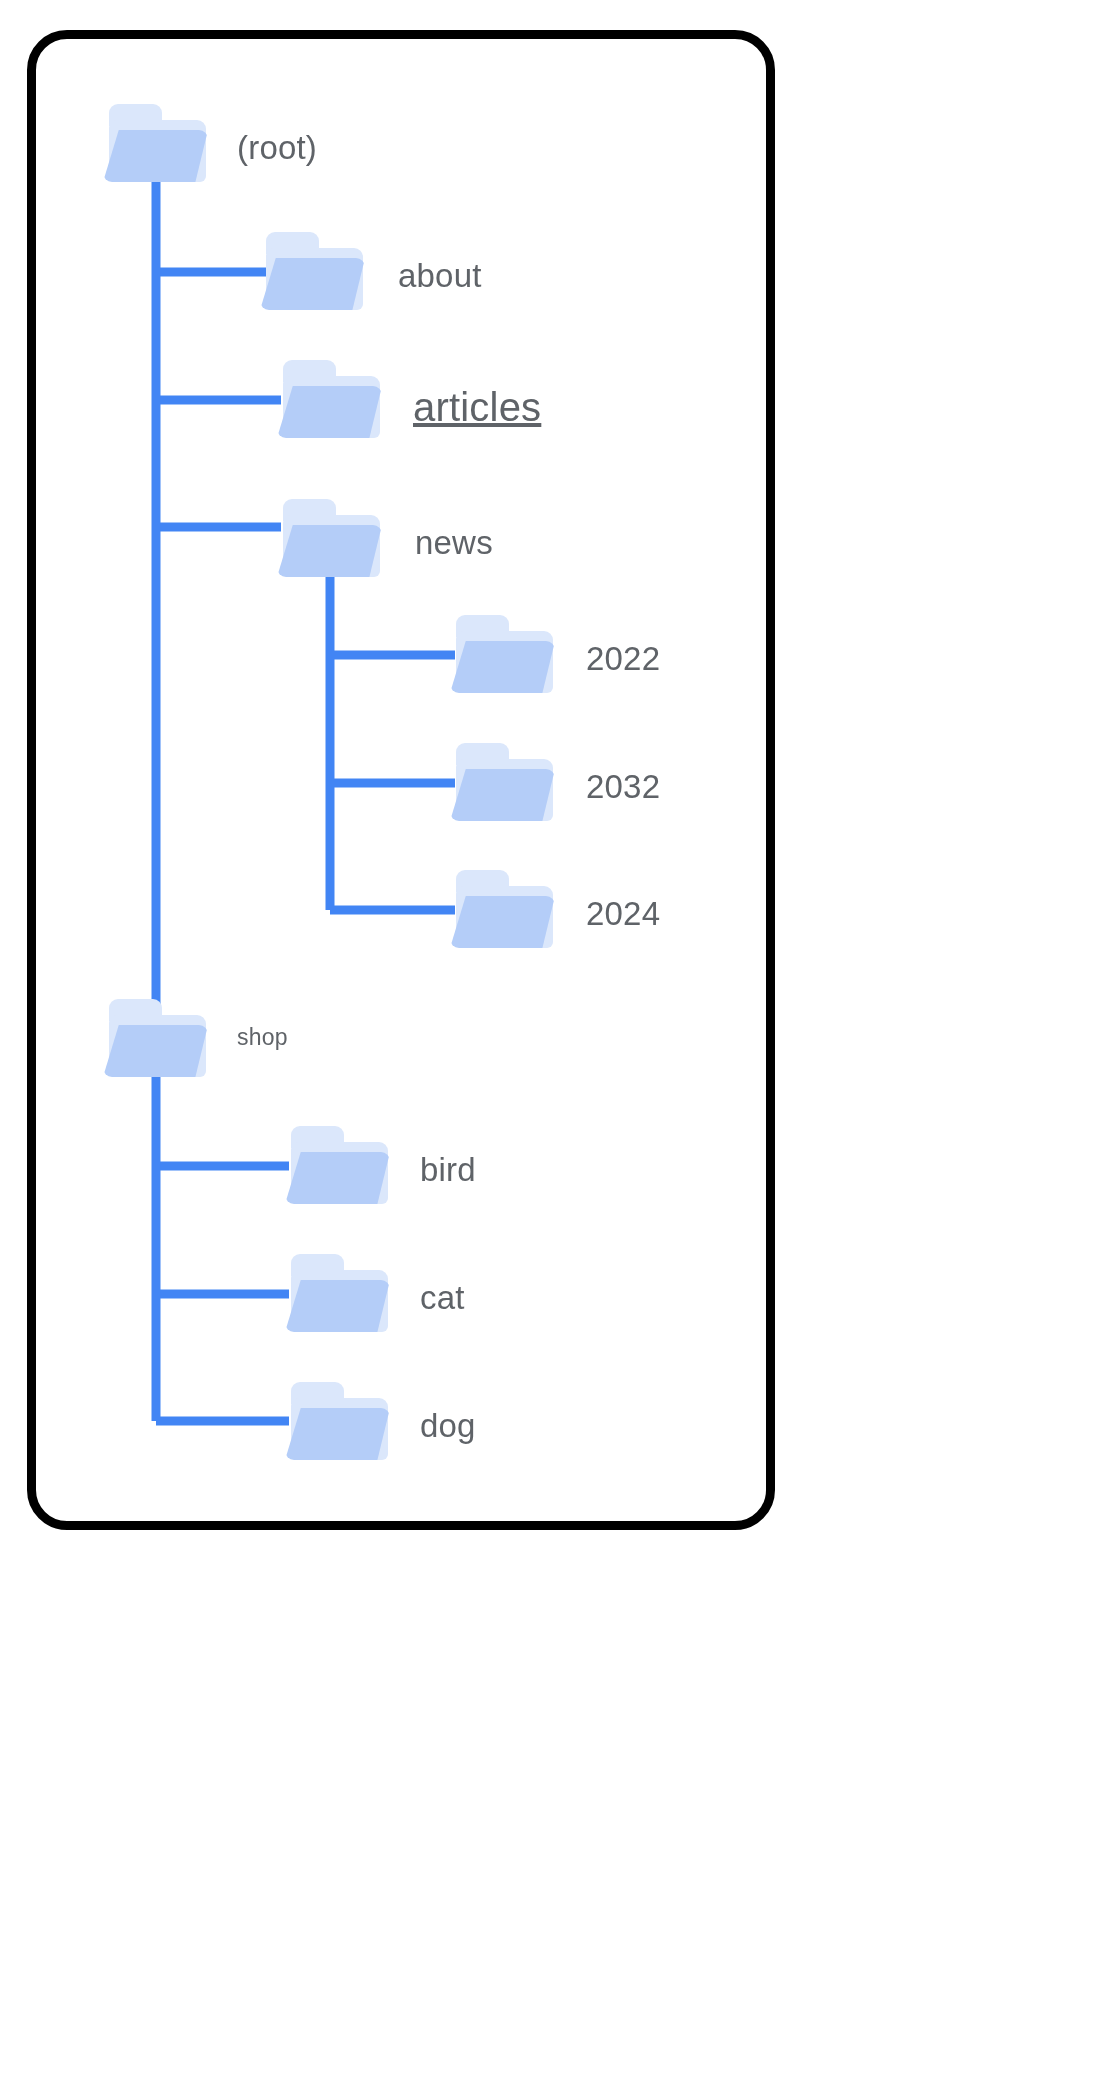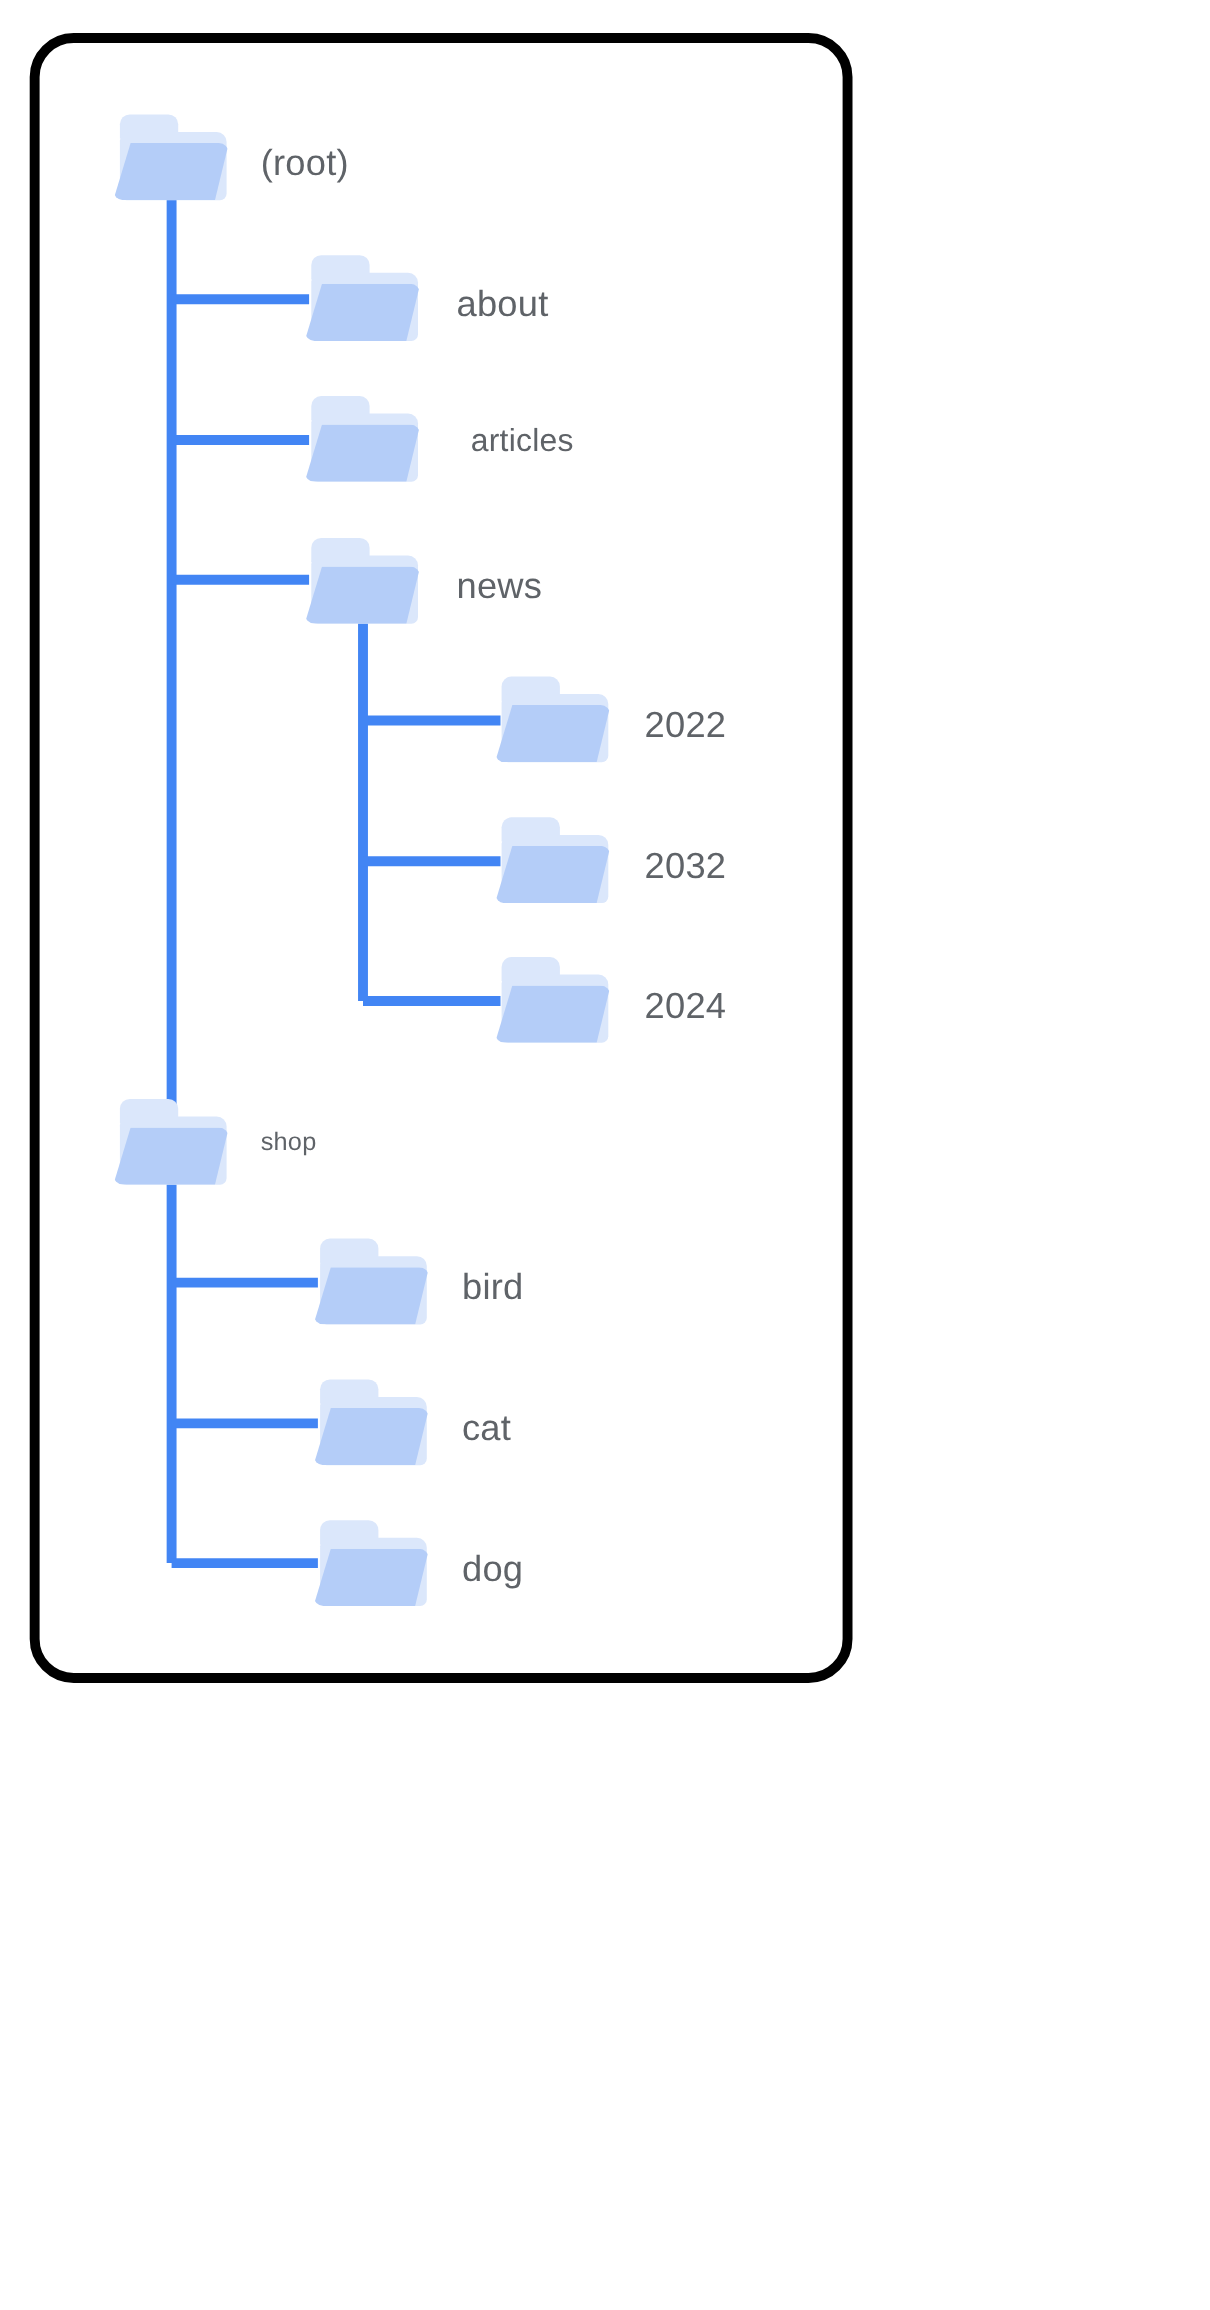--- a/index.html
+++ b/index.html
@@ -115,41 +115,41 @@
   <div class="node" style="left:103px; top:104px;">
     <div class="folder" style="width:120px; height:80px;">
       <div class="back-tab" style="left:6px;  top:0px;  width:53px; height:22px;"></div>
       <div class="back-body" style="left:6px;  top:16px; width:97px; height:62px;"></div>
       <div class="front" style="left:0px; top:26px; width:105px; height:52px;
            clip-path: polygon(15% 0%, 100% 0%, 88% 100%, 0% 100%);"></div>
     </div>
     <div class="label" style="position:absolute; left:134px; top:25px; font-size:33px;">(root)</div>
   </div>
 
-  <div class="node" style="left:277px; top:232px;justify-content:flex-end;">
+  <div class="node" style="left:260px; top:232px;justify-content:flex-end;">
     <div class="folder" style="width:120px; height:80px;">
       <div class="back-tab" style="left:6px;  top:0px;  width:53px; height:22px;"></div>
       <div class="back-body" style="left:6px;  top:16px; width:97px; height:62px;"></div>
       <div class="front" style="left:0px; top:26px; width:105px; height:52px;
            clip-path: polygon(15% 0%, 100% 0%, 88% 100%, 0% 100%);"></div>
     </div>
     <div class="label" style="position:absolute; left:138px; top:25px; font-size:33px;">about</div>
   </div>
 
   <div class="node" style="left:277px; top:360px;">
     <div class="folder" style="width:120px; height:80px;">
       <div class="back-tab" style="left:6px;  top:0px;  width:53px; height:22px;"></div>
       <div class="back-body" style="left:6px;  top:16px; width:97px; height:62px;"></div>
       <div class="front" style="left:0px; top:26px; width:105px; height:52px;
            clip-path: polygon(15% 0%, 100% 0%, 88% 100%, 0% 100%);"></div>
     </div>
-    <div class="label" style="position:absolute; left:151px; top:25px; font-size:29px;">articles</div>
-  </div>
-
-  <div class="node" style="left:277px; top:489px;">
+    <div class="label" style="position:absolute; left:136px; top:25px; font-size:40px;text-decoration:underline;">articles</div>
+  </div>
+
+  <div class="node" style="left:277px; top:499px;">
     <div class="folder" style="width:120px; height:80px;">
       <div class="back-tab" style="left:6px;  top:0px;  width:53px; height:22px;"></div>
       <div class="back-body" style="left:6px;  top:16px; width:97px; height:62px;"></div>
       <div class="front" style="left:0px; top:26px; width:105px; height:52px;
            clip-path: polygon(15% 0%, 100% 0%, 88% 100%, 0% 100%);"></div>
     </div>
     <div class="label" style="position:absolute; left:138px; top:25px; font-size:33px;">news</div>
   </div>
 
   <div class="node" style="left:450px; top:615px;align-items:flex-end;">

